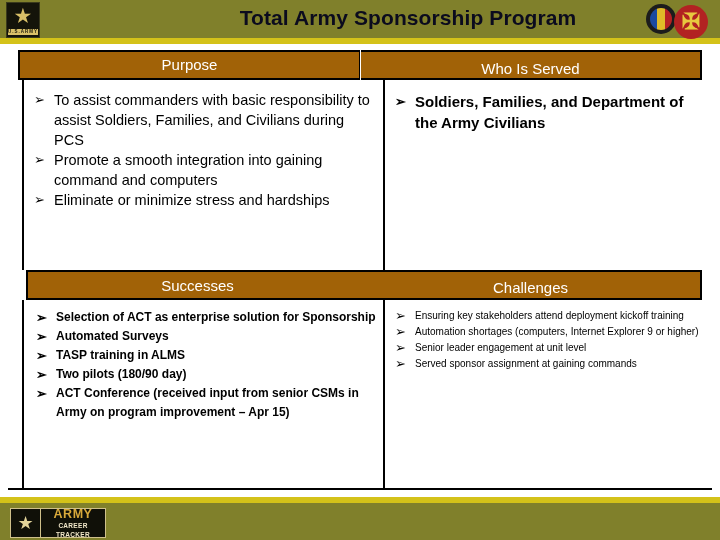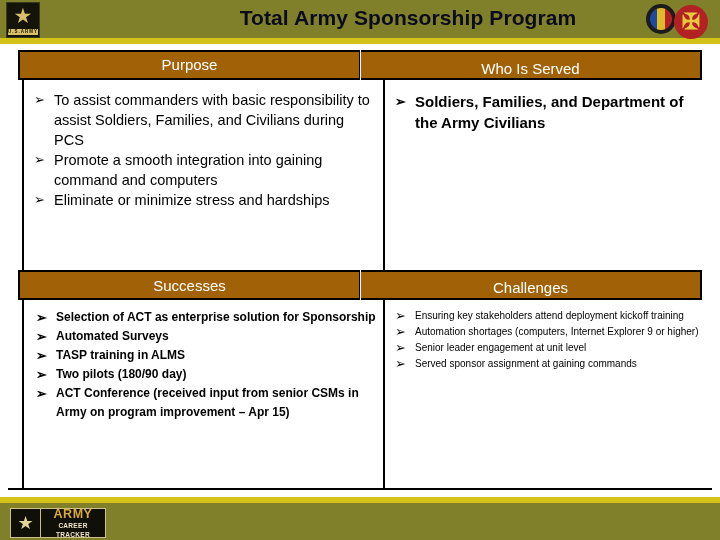--- a/index.html
+++ b/index.html
@@ -195,21 +195,21 @@
       </ul>
     </div>
     <div class="col right">
       <ul class="bullets served">
         <li>Soldiers, Families, and Department of the Army Civilians</li>
       </ul>
     </div>
   </div>
 
   <div class="hdr-row" style="top:220px;">
-    <div class="hdr-cell left" style="line-height:27px;">
+    <div class="hdr-cell left" style="line-height:27px;margin-left:8px;">
       <span>Successes</span>
     </div>
     <div class="hdr-cell right" style="line-height:32px;">
       <span>Challenges</span>
     </div>
   </div>
 
   <div class="body-box" style="top:250px; height:188px;">
     <div class="col left">
       <ul class="bullets succ">

